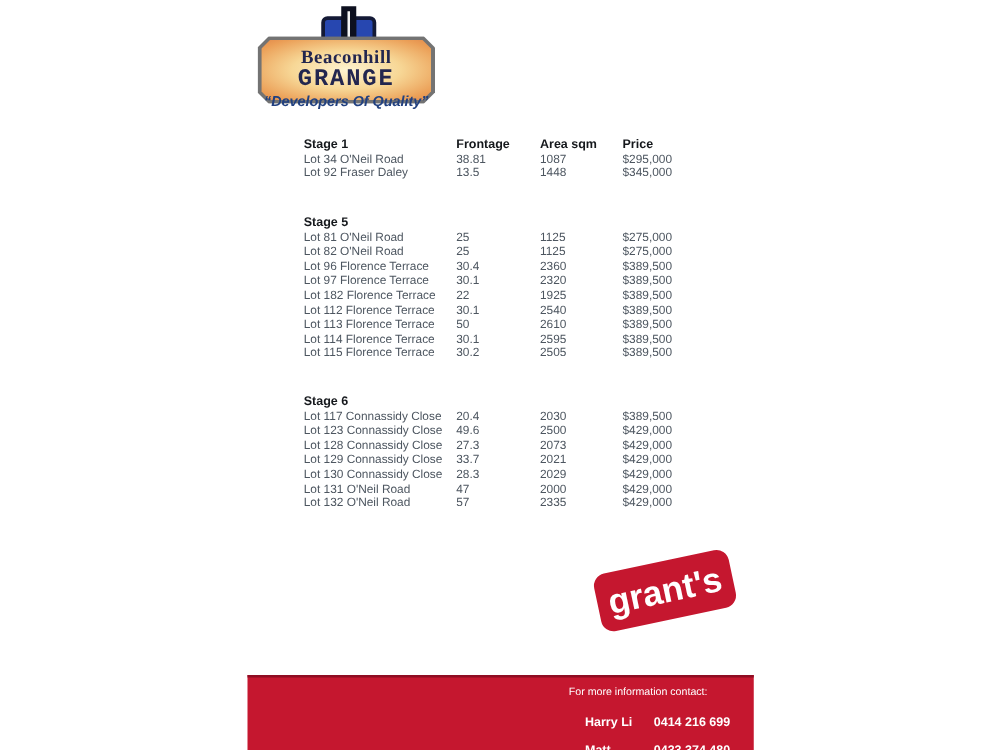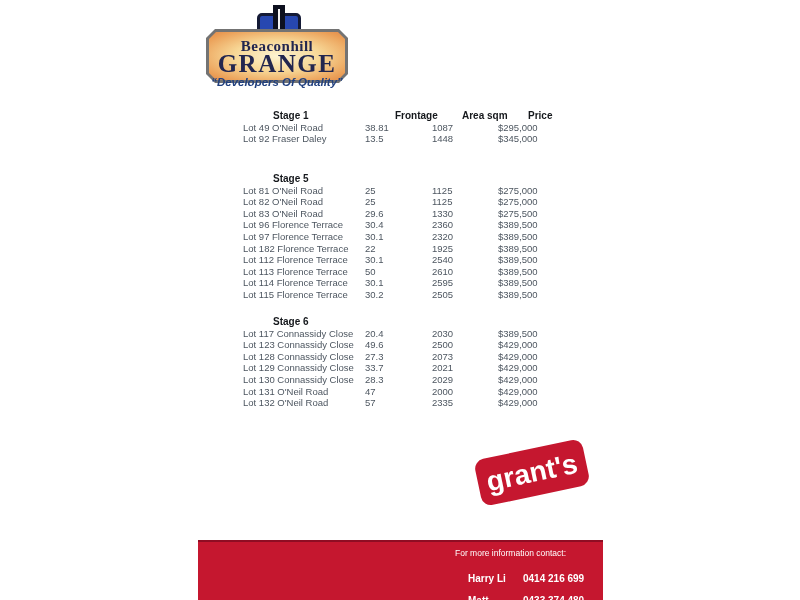--- a/index.html
+++ b/index.html
@@ -18,30 +18,30 @@
           border-top:1px solid #2a2a3a;border-bottom:1px solid #2a2a3a;}
 
   .logo-box-outer{position:absolute;left:206px;top:29px;width:142px;height:54px;background:#737373;
           clip-path:polygon(9px 0,calc(100% - 9px) 0,100% 9px,100% calc(100% - 9px),calc(100% - 9px) 100%,9px 100%,0 calc(100% - 9px),0 9px);}
   .logo-box-inner{position:absolute;left:3px;top:3px;right:3px;bottom:3px;
           background:radial-gradient(ellipse at center,#fdf3d1 0%,#f7d796 45%,#eb9f57 85%,#e28a4b 100%);
           clip-path:polygon(7px 0,calc(100% - 7px) 0,100% 7px,100% calc(100% - 7px),calc(100% - 7px) 100%,7px 100%,0 calc(100% - 7px),0 7px);
           display:flex;flex-direction:column;align-items:center;justify-content:center;}
   .logo-line1{font-family:"Liberation Serif",serif;font-weight:bold;color:#22264f;
           font-size:15px;line-height:15px;letter-spacing:.5px;}
-  .logo-line2{font-family:Liberation Serif, serif;font-weight:bold;color:#22264f;
-          font-size:25px;line-height:19px;letter-spacing:1.5px;}
+  .logo-line2{font-family:Liberation Mono, monospace;font-weight:bold;color:#22264f;
+          font-size:19px;line-height:19px;letter-spacing:1.5px;}
   .tagline{position:absolute;left:203px;top:76px;width:148px;text-align:center;
           font-style:italic;font-weight:bold;font-size:11.5px;color:#21407f;}
 
   
   .t-section{position:absolute;left:243px;color:#4d5660;font-size:9.5px;}
   .t-row{display:grid;grid-template-columns:122px 67px 66px 85px;height:11.6px;
           line-height:11.6px;align-items:center;white-space:nowrap;}
-  .t-head{font-weight:bold;color:#15181c;font-size:10px;margin-left:30px;}
+  .t-head{font-weight:bold;color:#15181c;font-size:10px;}
 
   
   .grants-logo{position:absolute;left:477px;top:449px;width:110px;height:47px;background:#c5172f;
           border-radius:10px;transform:rotate(-12deg);display:flex;align-items:center;justify-content:center;}
   .grants-text{color:#ffffff;font-size:28px;font-weight:bold;letter-spacing:0;}
 
   .marketing-note{position:absolute;left:380px;top:528px;width:220px;text-align:right;
           font-size:8px;font-style:italic;color:#8d9298;}
 
   
@@ -74,21 +74,21 @@
 
   <div id="price-table">
       <div class="t-section" style="top: 110px;">
         <div class="t-row t-head">
           <div class="">Stage 1</div>
           <div class="">Frontage</div>
           <div class="">Area sqm</div>
           <div class="">Price</div>
         </div>
         <div class="t-row">
-          <div class="">Lot 49 O'Neil Road</div>
+          <div class="">Lot 34 O'Neil Road</div>
           <div class="">38.81</div>
           <div class="">1087</div>
           <div class="">$295,000</div>
         </div>
         <div class="t-row">
           <div class="">Lot 92 Fraser Daley</div>
           <div class="">13.5</div>
           <div class="">1448</div>
           <div class="">$345,000</div>
         </div>
@@ -104,26 +104,20 @@
           <div class="">Lot 81 O'Neil Road</div>
           <div class="">25</div>
           <div class="">1125</div>
           <div class="">$275,000</div>
         </div>
         <div class="t-row">
           <div class="">Lot 82 O'Neil Road</div>
           <div class="">25</div>
           <div class="">1125</div>
           <div class="">$275,000</div>
-        </div>
-        <div class="t-row">
-          <div class="">Lot 83 O'Neil Road</div>
-          <div class="">29.6</div>
-          <div class="">1330</div>
-          <div class="">$275,500</div>
         </div>
         <div class="t-row">
           <div class="">Lot 96 Florence Terrace</div>
           <div class="">30.4</div>
           <div class="">2360</div>
           <div class="">$389,500</div>
         </div>
         <div class="t-row">
           <div class="">Lot 97 Florence Terrace</div>
           <div class="">30.1</div>

